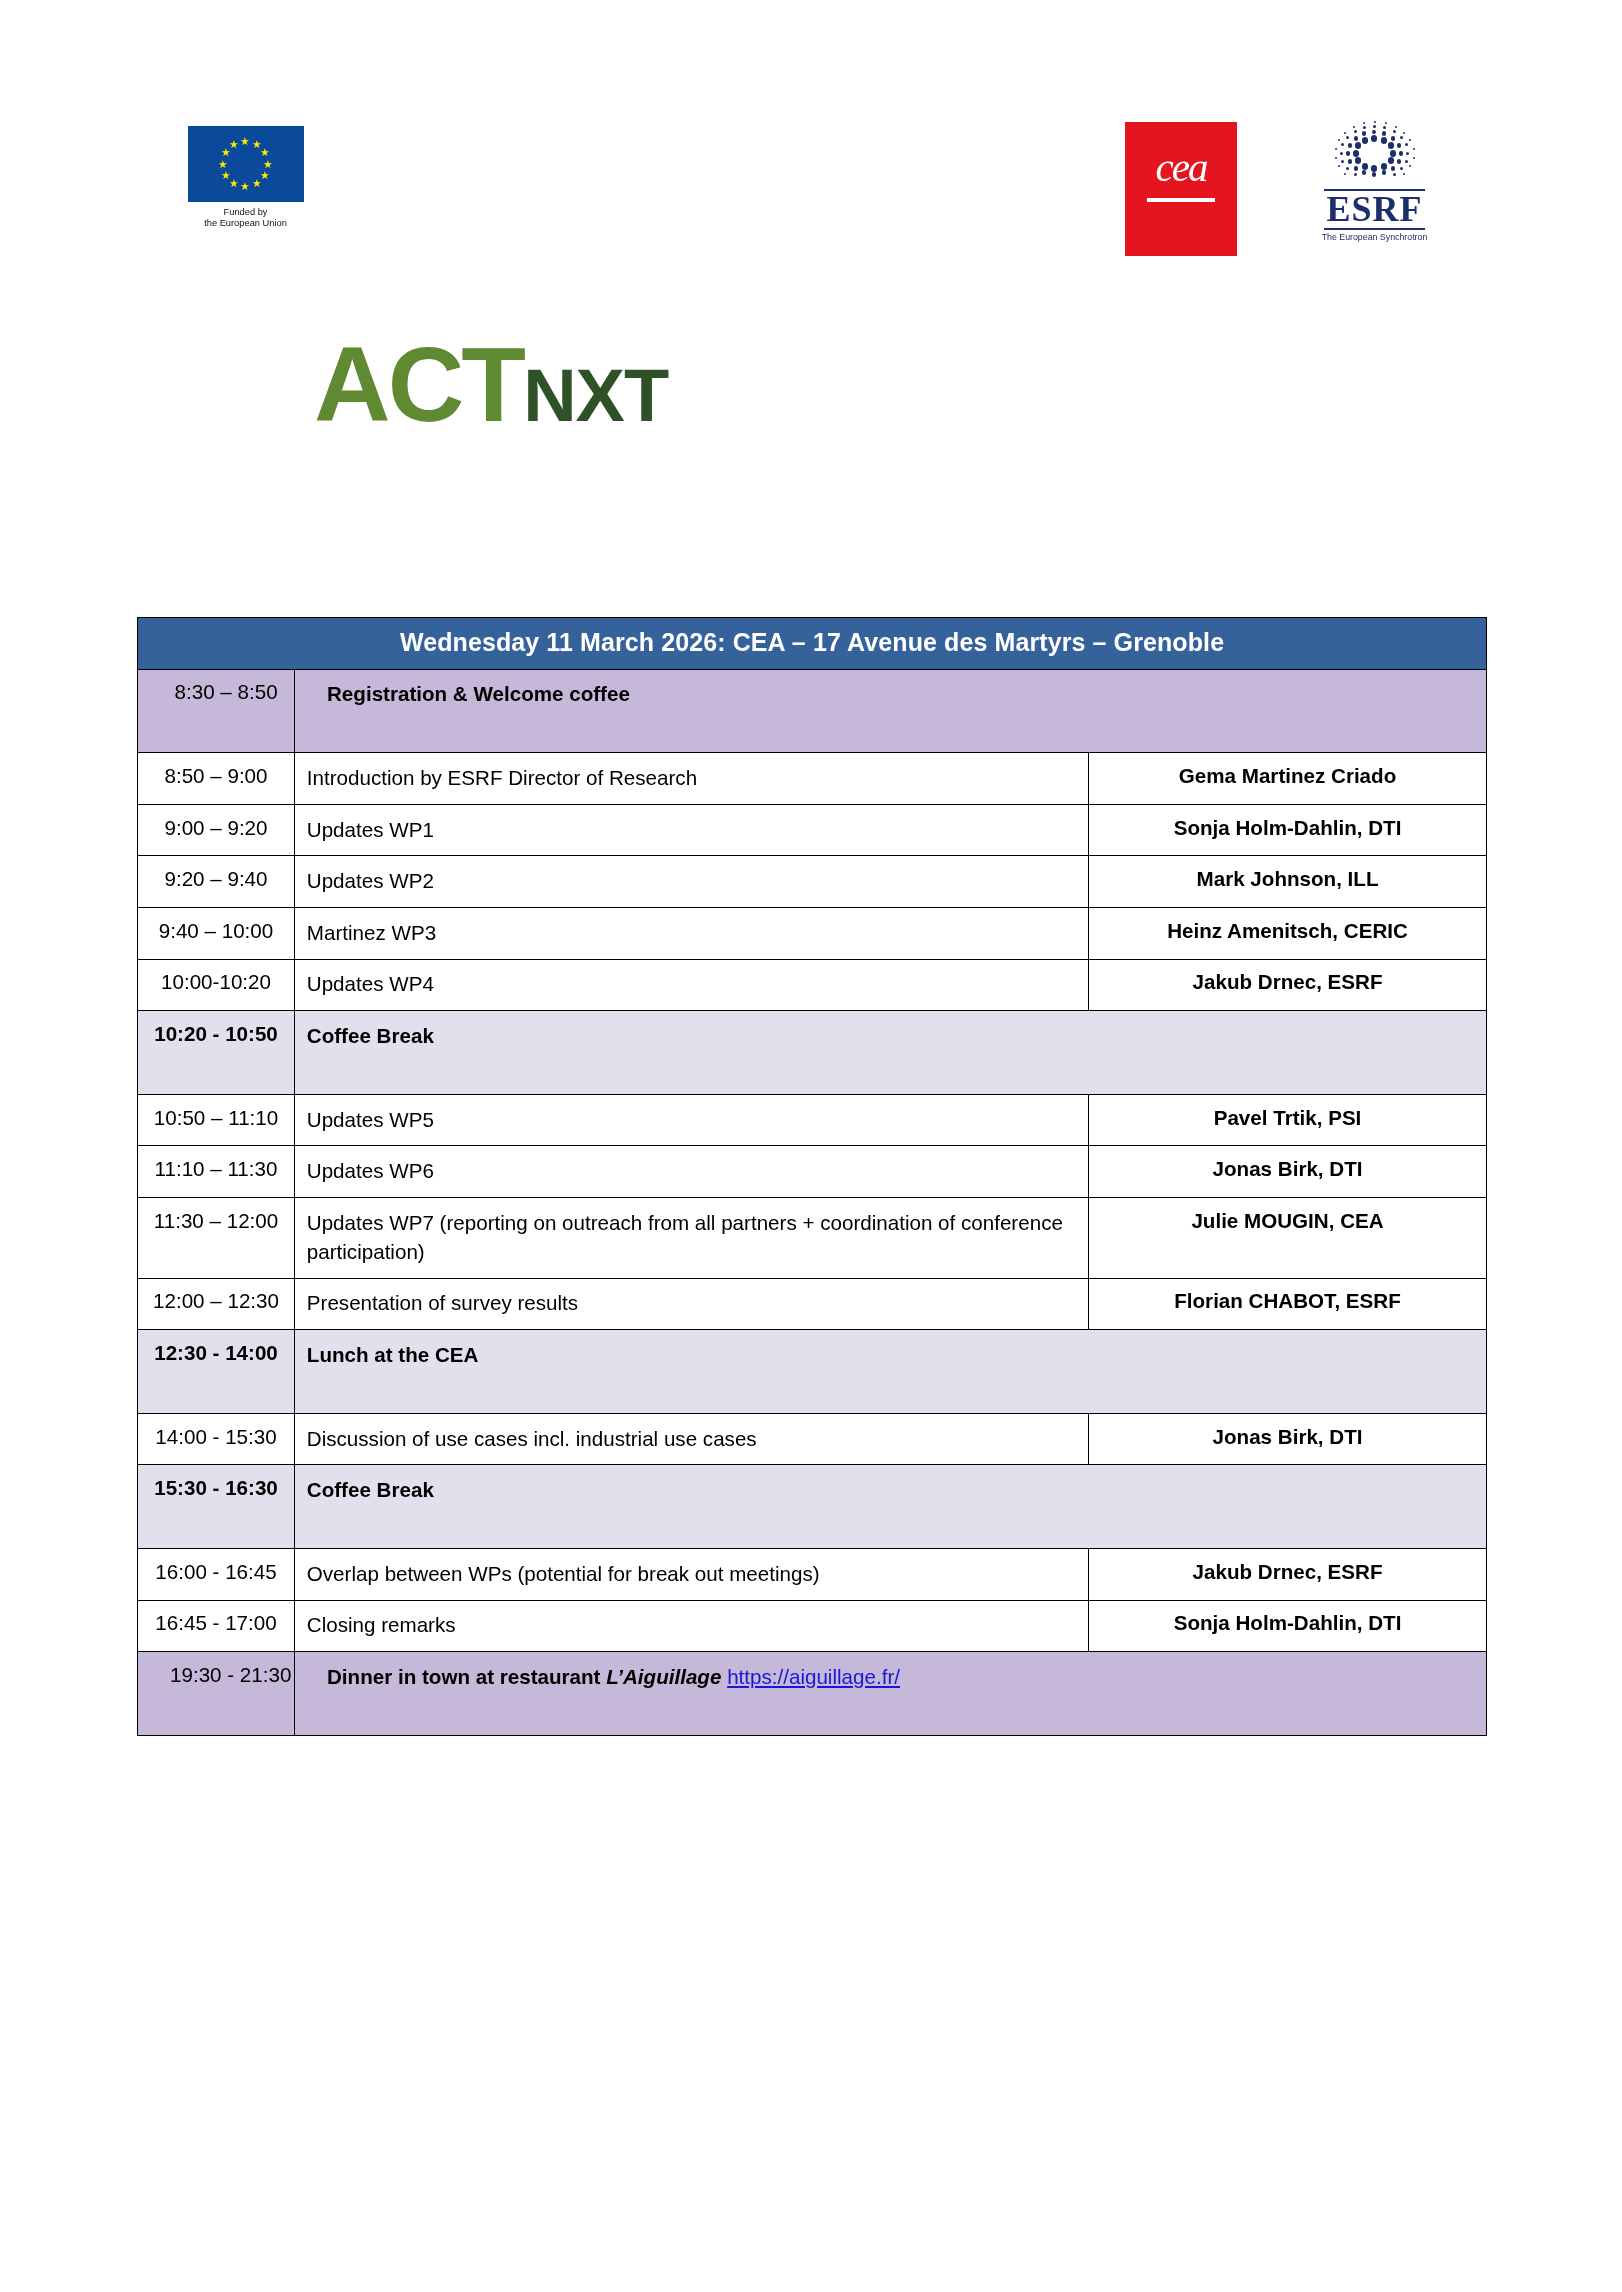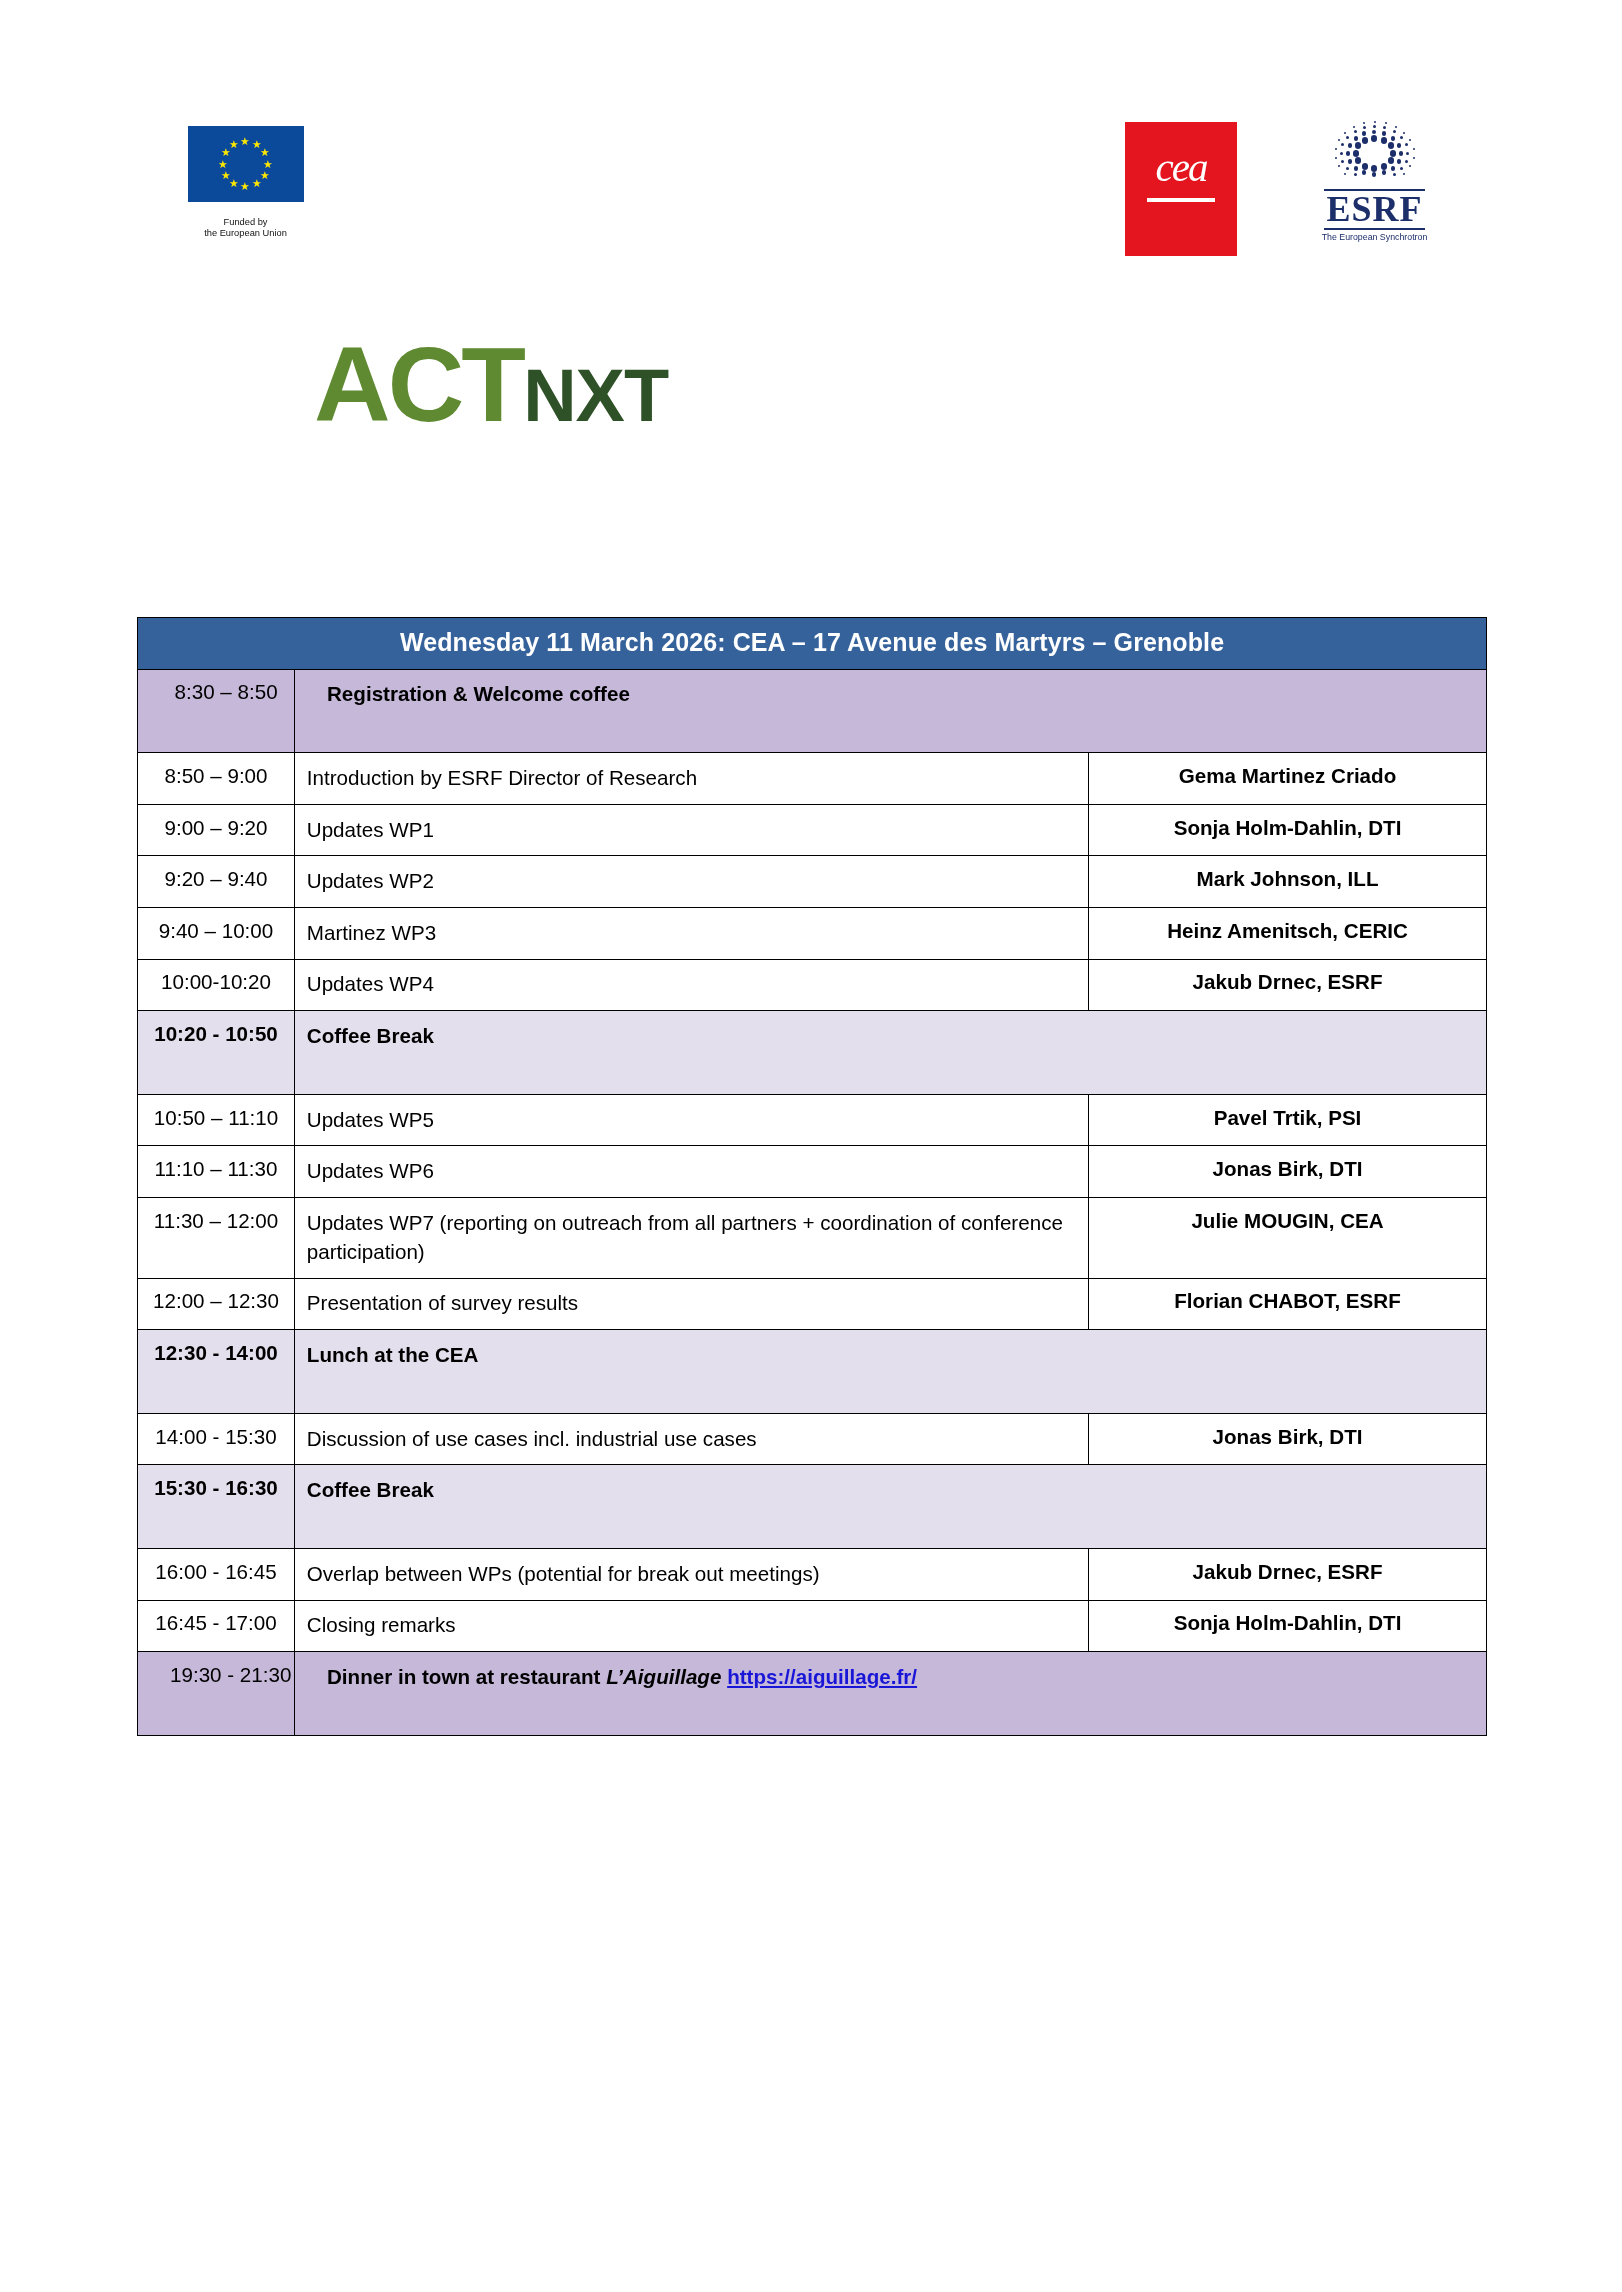--- a/index.html
+++ b/index.html
@@ -43,21 +43,21 @@
   .eu-star {
     position: absolute;
     color: #ffe800;
     font-size: 10.8px;
     line-height: 10.8px;
     width: 10.8px;
     height: 10.8px;
     text-align: center;
   }
   .eu-caption {
-    margin-top: 15px;
+    margin-top: 5px;
     font-size: 9.3px;
     line-height: 11.3px;
     color: #111;
     font-family: "Liberation Sans", sans-serif;
   }
 
   
   .ill-logo {
     position: absolute;
     left: 895px;
@@ -277,21 +277,21 @@
   }
   tr.row-break td.time,
   tr.row-break td.activity { font-weight: bold; }
 
   tr.tall td { height: 61px; }
 
   .ital { font-style: italic; }
   a.venue-link {
     color: #1a16d8;
     text-decoration: underline;
-    font-weight: bold;
+    font-weight: normal;
   }
 </style>
 </head>
 <body>
 
 <div class="logo-strip">
 
   <div class="eu-logo">
     <div class="eu-flag">
         <div class="eu-star" style="left: 52px; top: 10.3px;">★</div>

